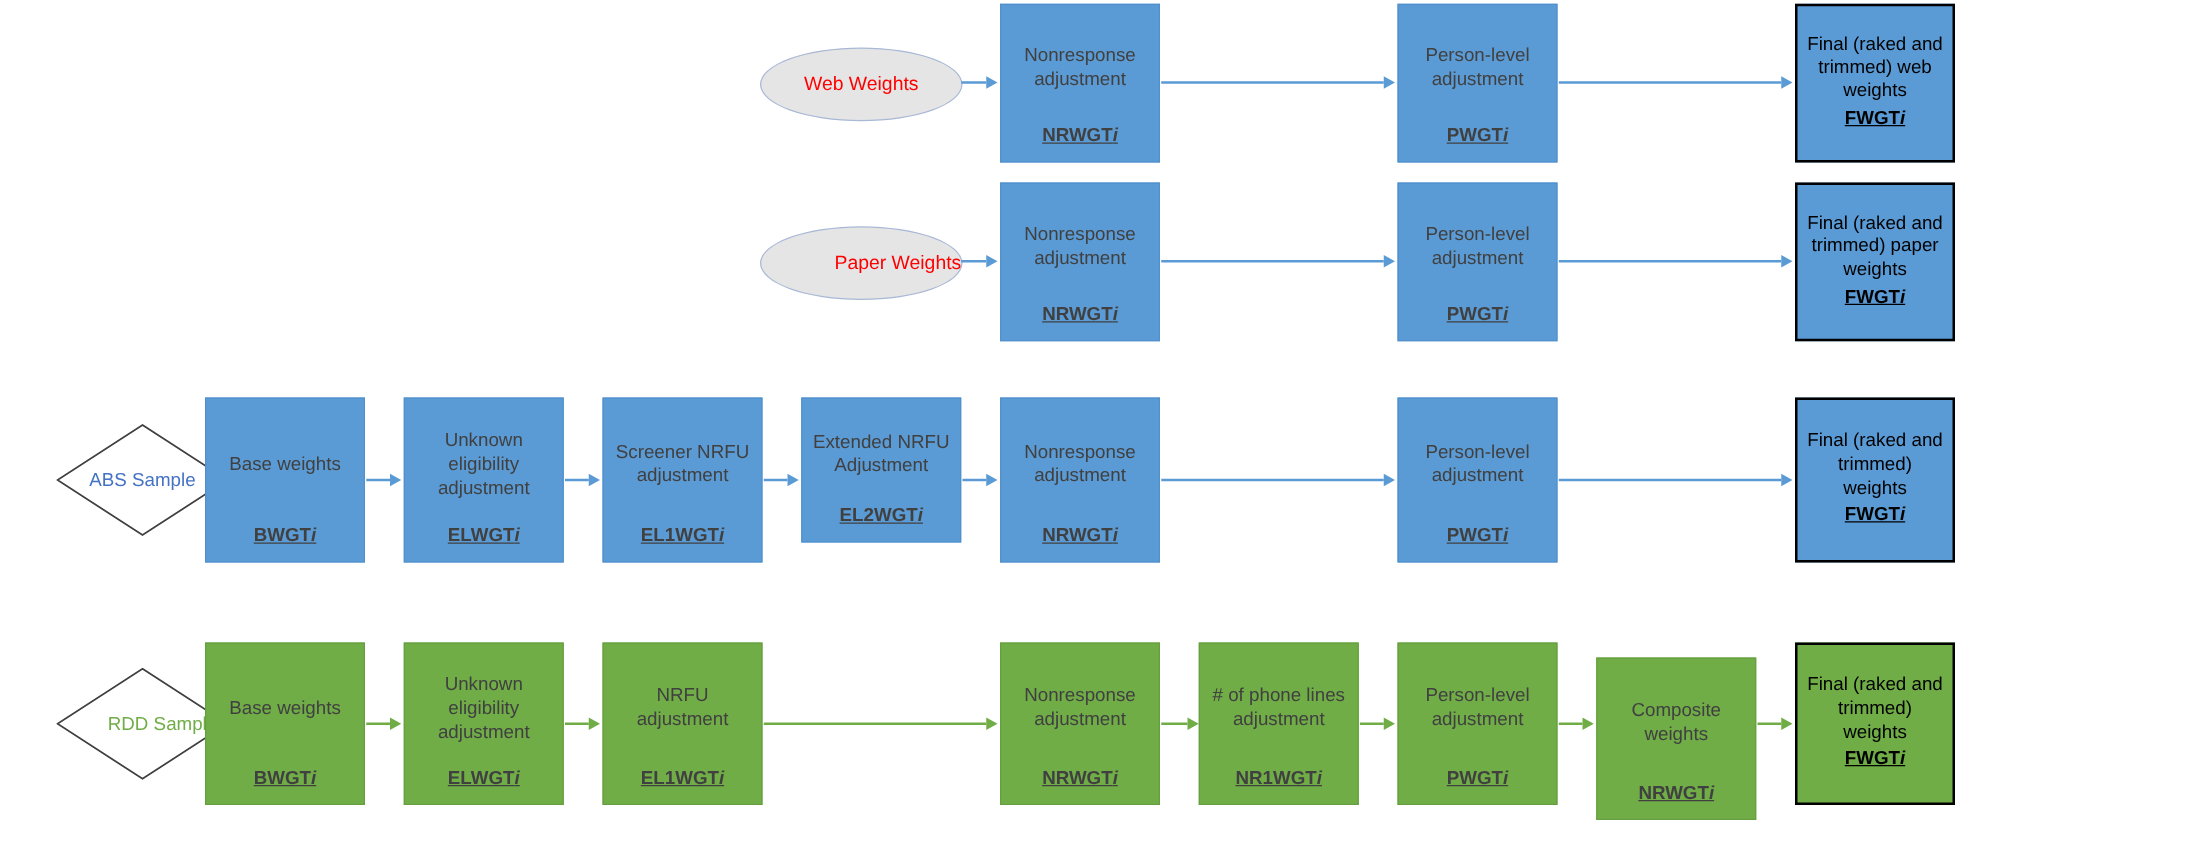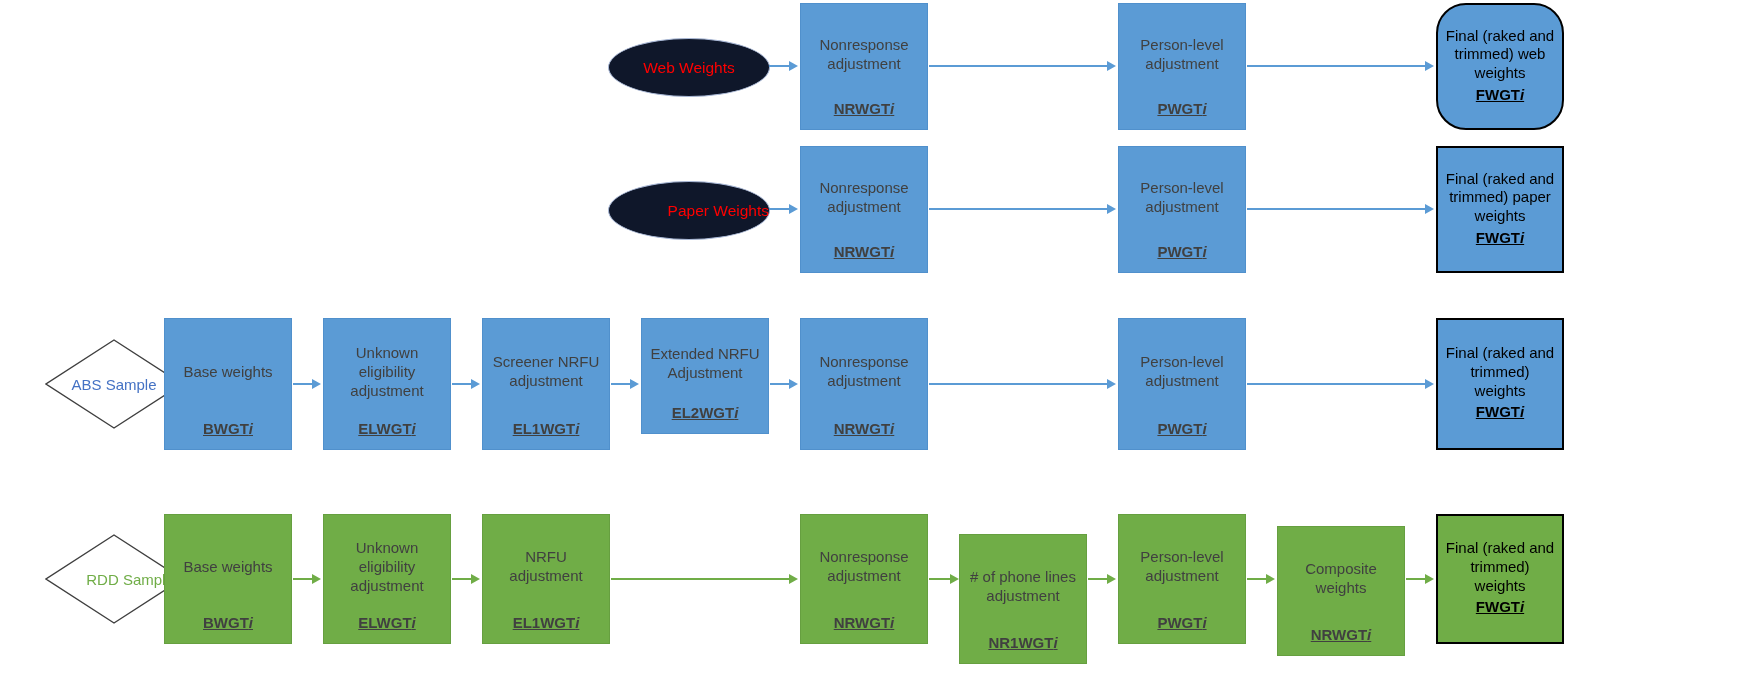--- a/index.html
+++ b/index.html
@@ -18,21 +18,21 @@
   .box.green{background:#70ad47;border:1px solid #669f40;}
   .box.final{border:2px solid #000000;color:#000000;justify-content:center;}
   .lbl{flex:1 1 auto;display:flex;align-items:center;justify-content:center;}
   .box.final .lbl{flex:0 0 auto;}
   .code{font-weight:bold;margin-top:3px;}
   .code .u{text-decoration:underline;}
   .ci{font-style:italic;}
   
   .ellipse{
     position:absolute;width:160px;height:57px;border-radius:50%;
-    background:#0f172a;border:1px solid #a9b8d6;
+    background:#e5e5e5;border:1px solid #a9b8d6;
     display:flex;align-items:center;justify-content:center;
     color:#ff0000;font-size:15.5px;
   }
   
   .diamond{position:absolute;width:138px;height:90px;margin-left:44px;}
   .diamond svg{position:absolute;left:0;top:0;}
   .dlbl{position:absolute;left:0;top:0;right:0;bottom:0;
     display:flex;align-items:center;justify-content:center;font-size:15px;}
   .dlbl.abs{color:#4472c4;}
   .dlbl.rdd{color:#70ad47;}
@@ -57,21 +57,21 @@
   <div class="box blue" style="left:800px;top:3px;height:127px;">
     <div class="lbl">Nonresponse adjustment</div>
     <div class="code"><span class="u"><span>NRWGT</span><span class="ci">i</span></span></div>
   </div>
 
   <div class="box blue" style="left:1118px;top:3px;height:127px;">
     <div class="lbl">Person-level adjustment</div>
     <div class="code"><span class="u"><span>PWGT</span><span class="ci">i</span></span></div>
   </div>
 
-  <div class="box blue final" style="left:1436px;top:3px;height:127px;border-radius:30px;">
+  <div class="box blue final" style="left:1436px;top:3px;height:127px;">
     <div class="lbl">Final (raked and trimmed) web weights</div>
     <div class="code"><span class="u"><span>FWGT</span><span class="ci">i</span></span></div>
   </div>
 
   <div class="arrow" style="left:769px;top:65px;width:20px;"></div>
   <div class="arrow" style="left:929px;top:65px;width:178px;"></div>
   <div class="arrow" style="left:1247px;top:65px;width:178px;"></div>
 
   <div class="ellipse" style="left:608px;top:181px;justify-content:flex-end;">
     <span>Paper Weights</span>
@@ -165,21 +165,21 @@
   <div class="box green" style="left:482px;top:514px;height:130px;">
     <div class="lbl">NRFU adjustment</div>
     <div class="code"><span class="u"><span>EL1WGT</span><span class="ci">i</span></span></div>
   </div>
 
   <div class="box green" style="left:800px;top:514px;height:130px;">
     <div class="lbl">Nonresponse adjustment</div>
     <div class="code"><span class="u"><span>NRWGT</span><span class="ci">i</span></span></div>
   </div>
 
-  <div class="box green" style="left:959px;top:514px;height:130px;margin-top:20px;">
+  <div class="box green" style="left:959px;top:514px;height:130px;">
     <div class="lbl"># of phone lines adjustment</div>
     <div class="code"><span class="u"><span>NR1WGT</span><span class="ci">i</span></span></div>
   </div>
 
   <div class="box green" style="left:1118px;top:514px;height:130px;">
     <div class="lbl">Person-level adjustment</div>
     <div class="code"><span class="u"><span>PWGT</span><span class="ci">i</span></span></div>
   </div>
 
   <div class="box green" style="left:1277px;top:526px;height:130px;">

